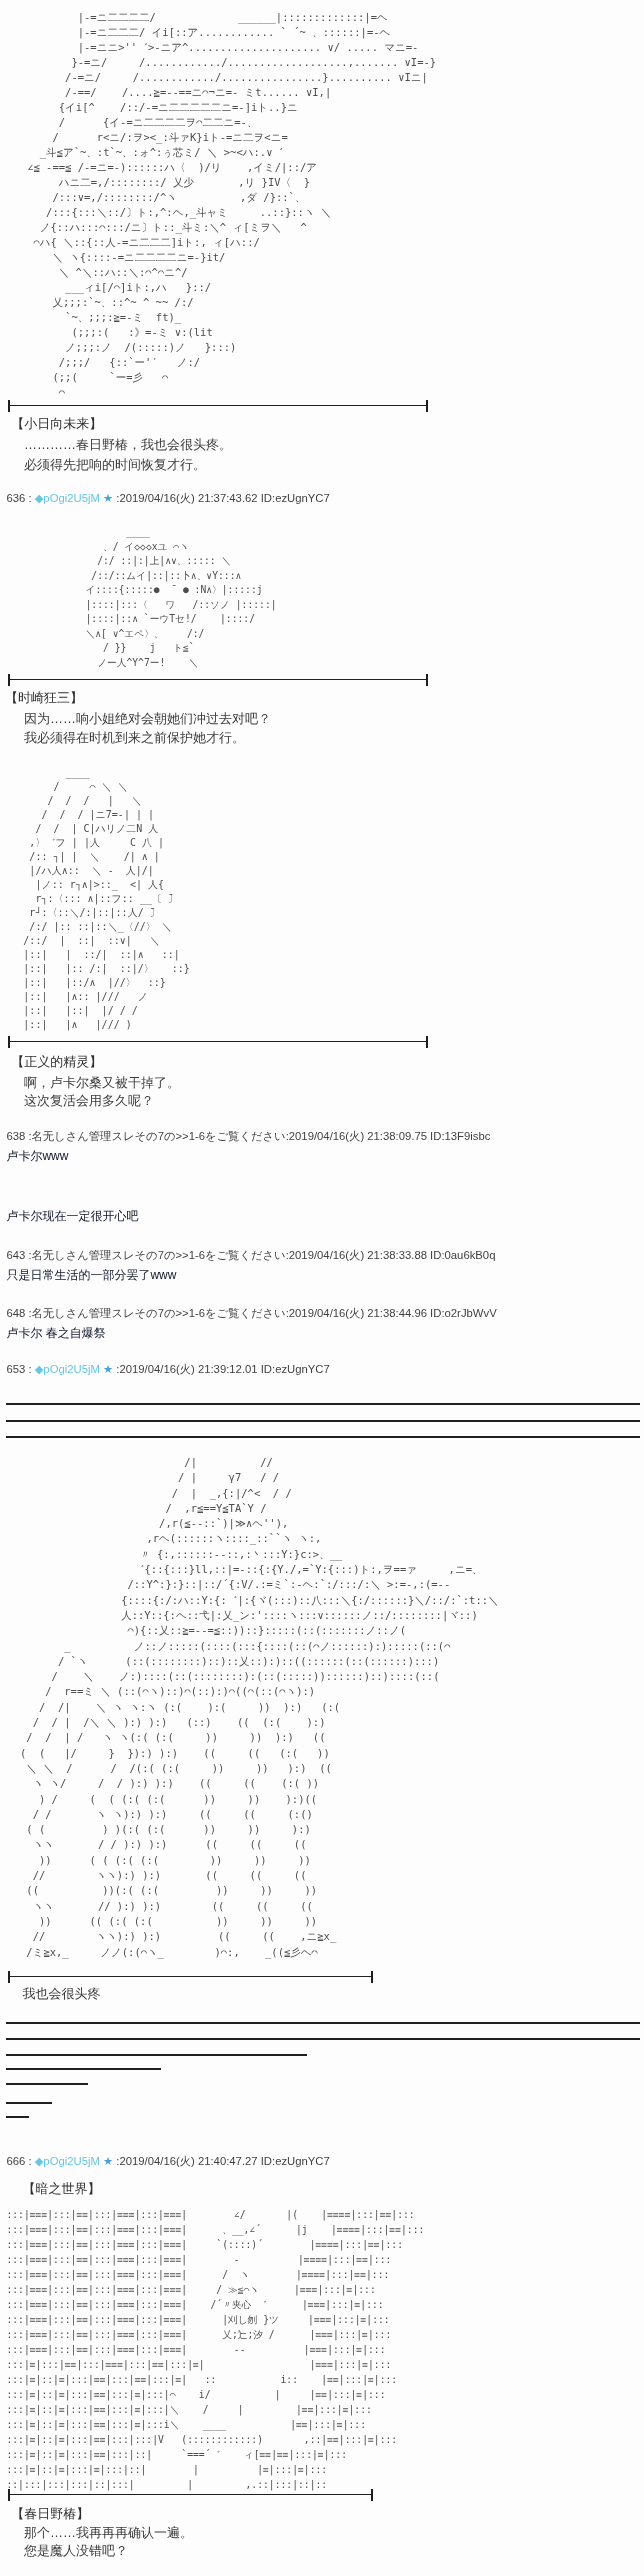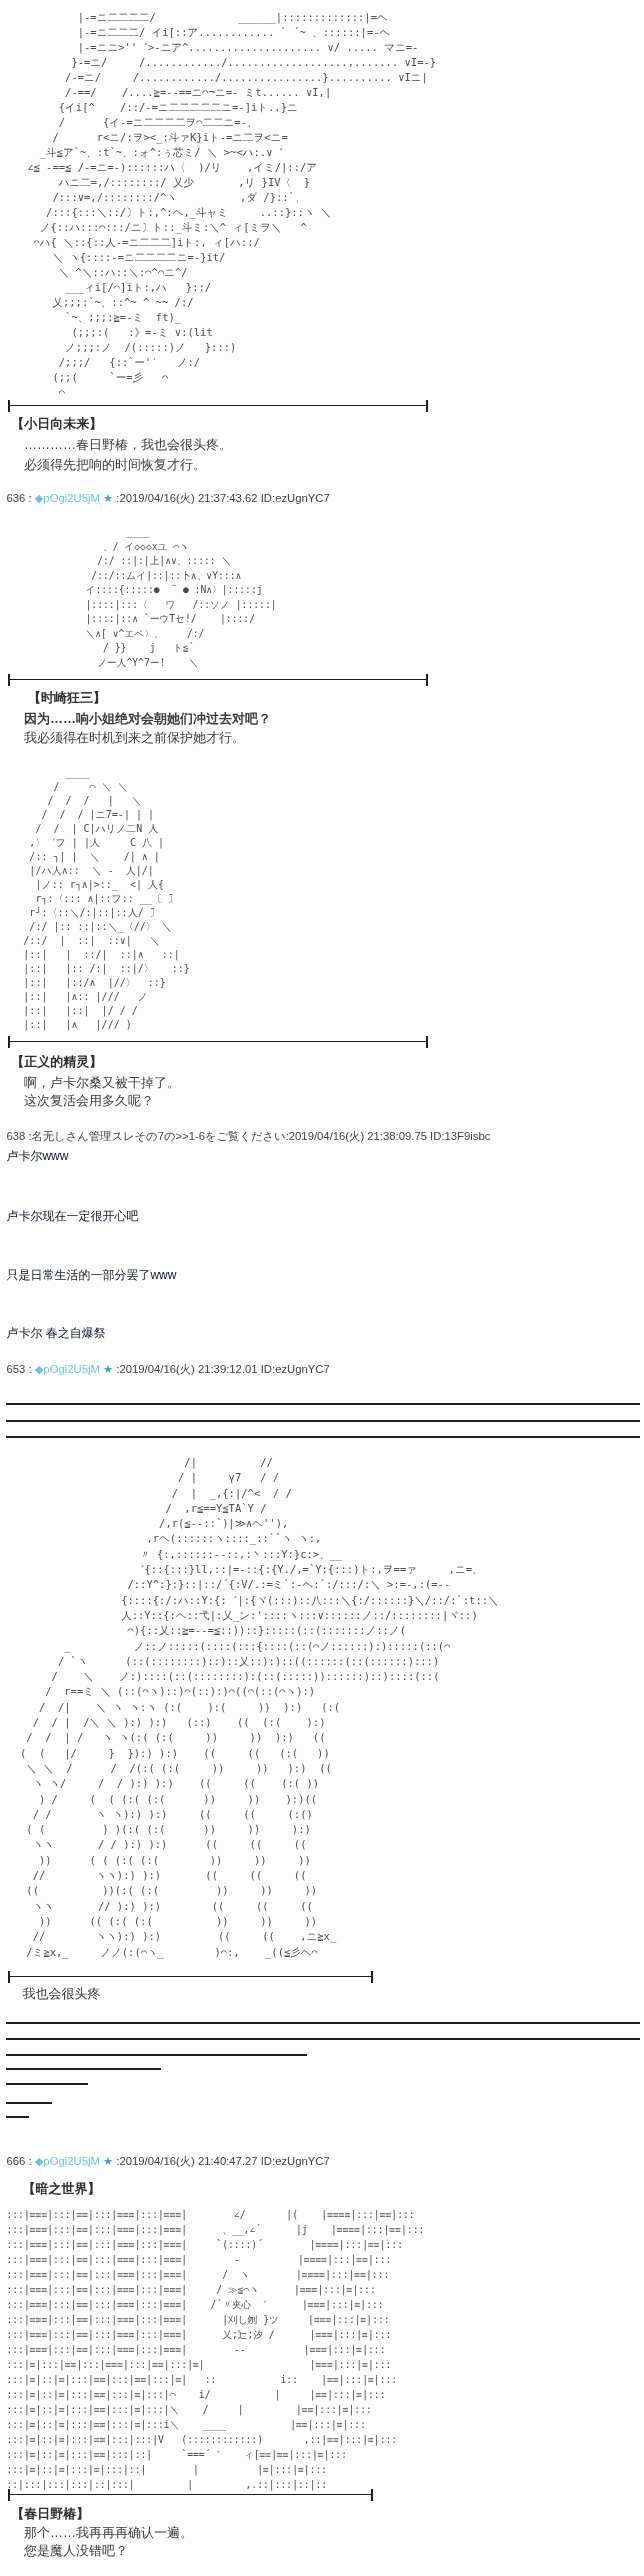--- a/index.html
+++ b/index.html
@@ -5,21 +5,21 @@
   html,body{margin:0;padding:0;background:#ffffff;}
   .page{position:relative;width:644px;height:2576px;background:#fdfdfd;overflow:hidden;
         font-family:"Liberation Sans","DejaVu Sans",sans-serif;color:#3b3b3b;}
   .aa{position:absolute;margin:0;font-family:"DejaVu Sans Mono","Liberation Mono",monospace;
       color:#4d4d4d;white-space:pre;}
   .sep{position:absolute;border-top:1.6px solid #1e1e1e;}
   .sep .tick{position:absolute;top:-6.4px;width:1.6px;height:12px;background:#1e1e1e;display:block;}
   .sep .tick.l{left:0;}
   .sep .tick.r{right:0;}
   .hline{position:absolute;height:1.6px;background:#1f1f1f;}
-  .dlg-name{position:absolute;font-size:13px;color:#2f2f2f;white-space:pre;font-weight:bold;}
+  .dlg-name{position:absolute;font-size:13px;color:#2f2f2f;white-space:pre;}
   .dlg-line{position:absolute;font-size:13px;color:#3b3b3b;white-space:pre;}
   .post{position:absolute;font-size:11.3px;color:#3f3f3f;white-space:pre;}
   .post .trip{color:#67c6e6;margin-top:8px;}
   .post .star{color:#469fdd;}
   .anon-header{position:absolute;font-size:11.3px;color:#3f3f3f;white-space:pre;}
   .post-body{position:absolute;font-size:12px;color:#0f172a;white-space:pre;}
   .status{position:absolute;font-size:13px;color:#3b3b3b;white-space:pre;}
 </style>
 </head>
 <body>
@@ -73,22 +73,22 @@
    |::::|::∧ `ーウTセ!/    |::::/
    ＼∧[ ∨^エペ〉、    /:/
       / }}    j   ト≦`
      ノー人^Y^7ー!    ＼</pre>
 
   <div class="sep" style="left:8px;top:679px;width:420px;">
       <span class="tick l"></span>
       <span class="tick r"></span>
     </div>
 
-  <div class="dlg-name" style="left:28px;top:689px;">【时崎狂三】</div>
-  <div class="dlg-line" style="left:24px;top:710px;font-weight:bold;">因为……响小姐绝对会朝她们冲过去对吧？</div>
+  <div class="dlg-name" style="left:5px;top:689px;">【时崎狂三】</div>
+  <div class="dlg-line" style="left:24px;top:710px;">因为……响小姐绝对会朝她们冲过去对吧？</div>
   <div class="dlg-line" style="left:24px;top:729px;">我必须得在时机到来之前保护她才行。</div>
 
   <pre class="aa" style="left:11.3px;top:766px;font-size:10px;line-height:14px;">         ____
        /     ⌒ ＼ ＼
       /  /  /   |   ＼
      /  /  / |ニ7=-| | |
     /  /  | C|ハリノ二N 人
    ,〉゛フ | |人     C 八 |
    /:: ┐| |  ＼    /| ∧ |
    |/ハ人∧::  ＼ -  人|/|
@@ -111,22 +111,24 @@
 
   <div class="dlg-name" style="left:11.3px;top:1053px;">【正义的精灵】</div>
   <div class="dlg-line" style="left:24px;top:1074px;">啊，卢卡尔桑又被干掉了。</div>
   <div class="dlg-line" style="left:24px;top:1092px;">这次复活会用多久呢？</div>
 
   <div class="anon-header" style="left:6.4px;top:1129px;">638 :名无しさん管理スレその7の&gt;&gt;1-6をご覧ください:2019/04/16(火) 21:38:09.75 ID:13F9isbc</div>
   <div class="post-body" style="left:6.4px;top:1148px;">卢卡尔www</div>
 
   <div class="post-body" style="left:6.4px;top:1208px;">卢卡尔现在一定很开心吧</div>
 
+  <div class="anon-header" style="left:6.4px;top:1248px;">643 :名无しさん管理スレその7の&gt;&gt;1-6をご覧ください:2019/04/16(火) 21:38:33.88 ID:0au6kB0q</div>
   <div class="post-body" style="left:6.4px;top:1267px;">只是日常生活的一部分罢了www</div>
 
+  <div class="anon-header" style="left:6.4px;top:1306px;">648 :名无しさん管理スレその7の&gt;&gt;1-6をご覧ください:2019/04/16(火) 21:38:44.96 ID:o2rJbWvV</div>
   <div class="post-body" style="left:6.4px;top:1325px;">卢卡尔 春之自爆祭</div>
 
   <div class="post" style="left:6.4px;top:1362px;"><span>653 : </span><span class="trip">◆pOgi2U5jM</span><span> </span><span class="star">★</span><span> :2019/04/16(火) 21:39:12.01 ID:ezUgnYC7</span></div>
 
   <div class="hline" style="left:6.4px;top:1403px;width:634px;"></div>
   <div class="hline" style="left:6.4px;top:1420px;width:634px;"></div>
   <div class="hline" style="left:6.4px;top:1436px;width:634px;"></div>
 
   <pre class="aa" style="left:20px;top:1455px;font-size:10.5px;line-height:15.3px;">                          /|          //
                          / |     γ7   / /

